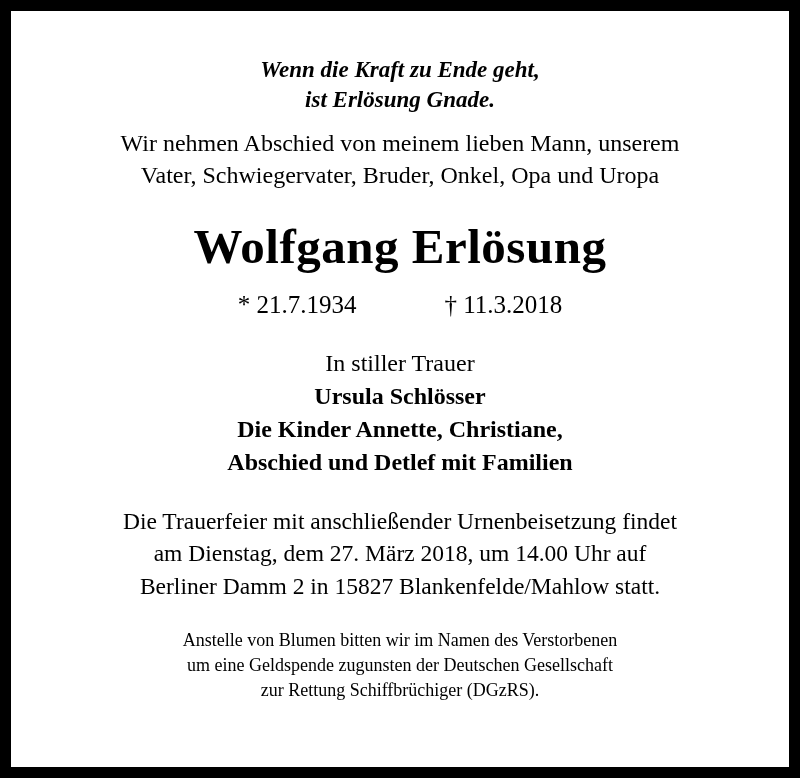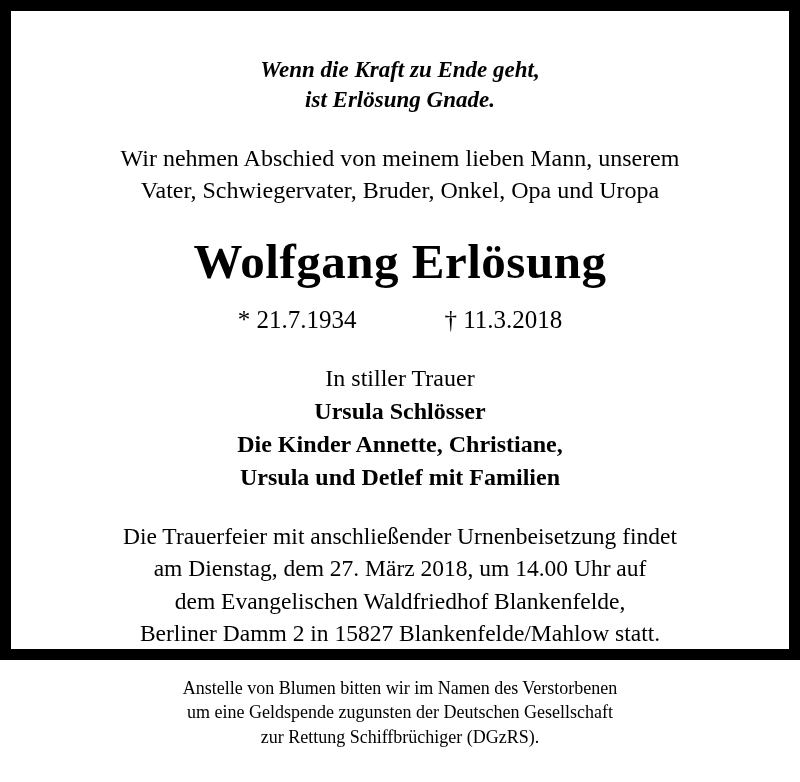--- a/index.html
+++ b/index.html
@@ -9,42 +9,42 @@
   }
   body {
     width: 800px;
     height: 782px;
     font-family: "Liberation Serif", serif;
     color: #000000;
   }
   .notice {
     box-sizing: border-box;
     width: 800px;
-    height: 660px;
+    height: 778px;
     border: 11px solid #000000;
     background: #ffffff;
     padding: 30px 40px 20px 40px;
     display: flex;
     flex-direction: column;
     align-items: center;
     text-align: center;
   }
   .epitaph {
     font-style: italic;
     font-weight: bold;
     font-size: 23px;
     line-height: 1.32;
     margin-top: 14px;
   }
   .epitaph div { white-space: nowrap; }
 
   .intro {
     font-size: 24px;
     line-height: 1.35;
-    margin-top: 26px;
+    margin-top: 11px;
   }
   .intro div { white-space: nowrap; }
 
   .name {
     font-weight: bold;
     font-size: 49px;
     letter-spacing: 0.5px;
     margin-top: 26px;
     white-space: nowrap;
   }
@@ -99,27 +99,26 @@
 
   <div class="dates">
     <span>* 21.7.1934</span>
     <span>† 11.3.2018</span>
   </div>
 
   <div class="mourning">
     <div class="lead">In stiller Trauer</div>
     <div class="family">Ursula Schlösser</div>
     <div class="family">Die Kinder Annette, Christiane,</div>
-    <div class="family">Ursula und Detlef mit Familien</div>
+    <div class="family">Abschied und Detlef mit Familien</div>
   </div>
 
   <div class="ceremony">
     <div>Die Trauerfeier mit anschließender Urnenbeisetzung findet</div>
     <div>am Dienstag, dem 27. März 2018, um 14.00 Uhr auf</div>
-    <div>dem Evangelischen Waldfriedhof Blankenfelde,</div>
     <div>Berliner Damm 2 in 15827 Blankenfelde/Mahlow statt.</div>
   </div>
 
   <div class="donation">
     <div>Anstelle von Blumen bitten wir im Namen des Verstorbenen</div>
     <div>um eine Geldspende zugunsten der Deutschen Gesellschaft</div>
     <div>zur Rettung Schiffbrüchiger (DGzRS).</div>
   </div>
 
 </div>

